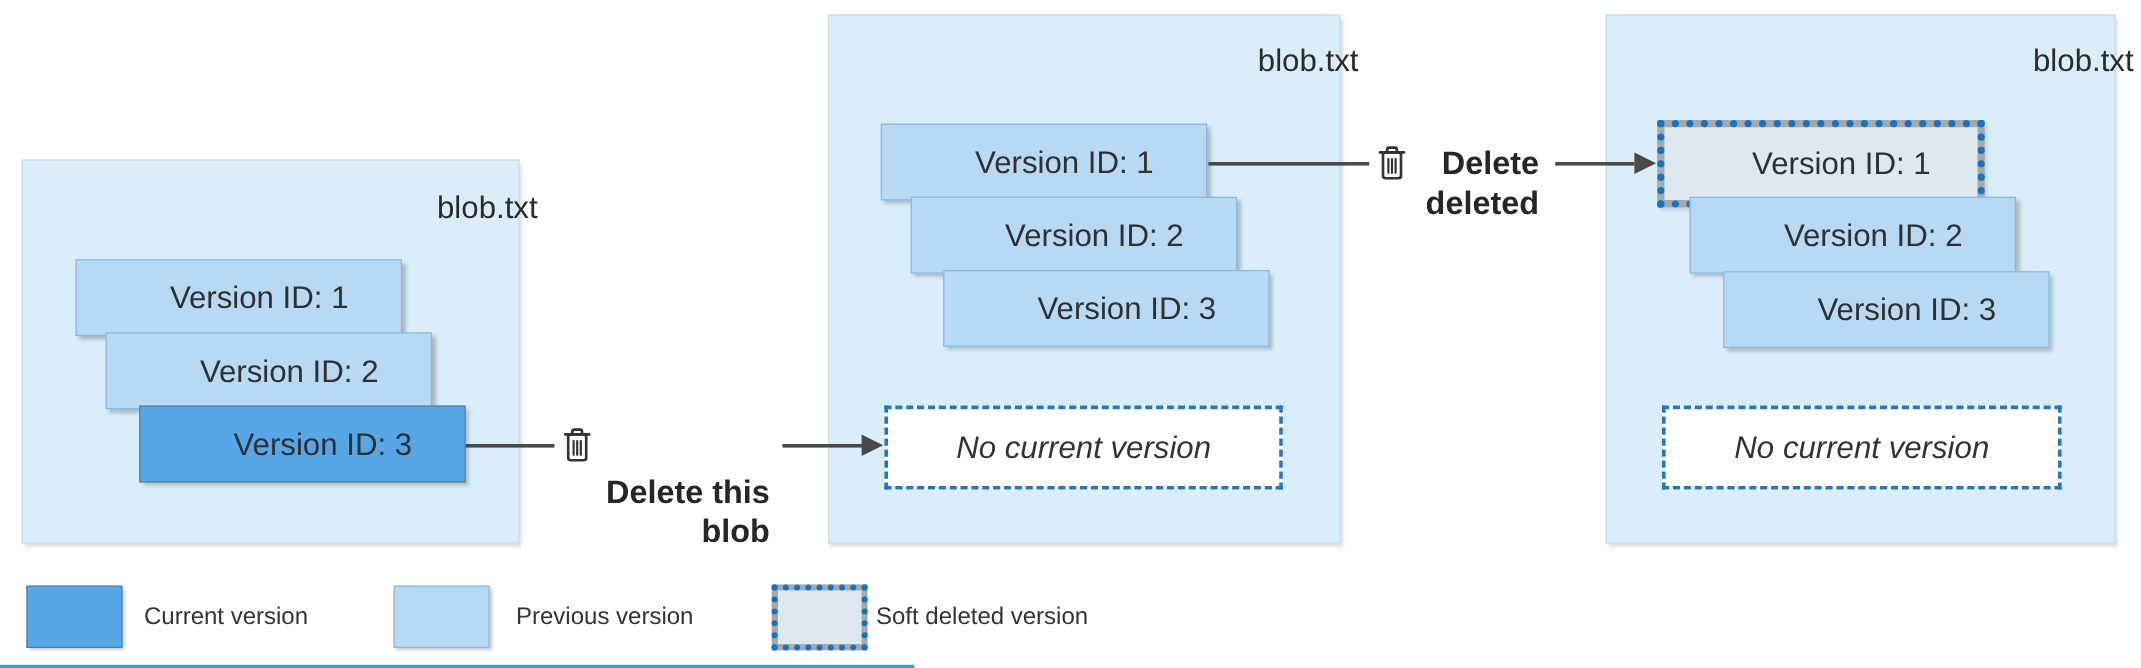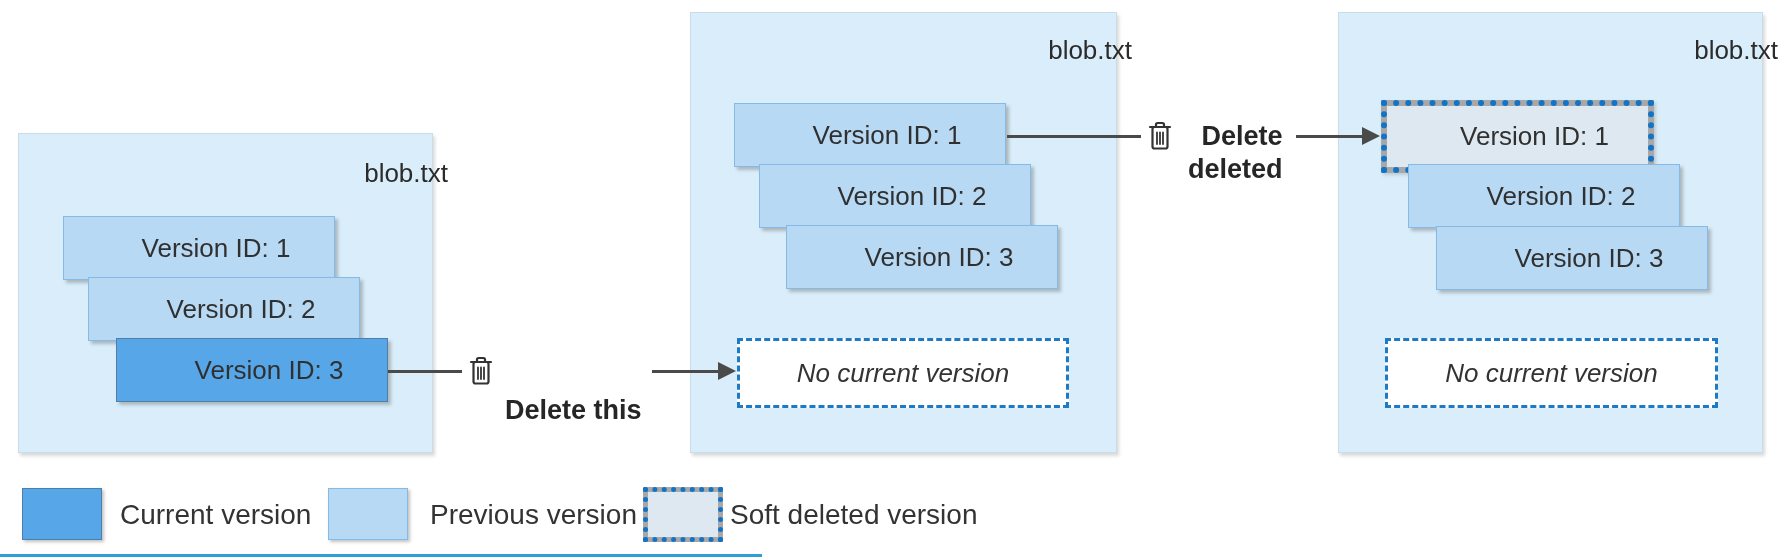--- a/index.html
+++ b/index.html
@@ -46,21 +46,21 @@
   .trash{position:absolute;}
 
   .legend-swatch{position:absolute;width:80px;height:52px;}
   .legend-swatch.current{background:var(--current_version);border:1px solid var(--current_border);
          box-shadow:2px 2px 3px rgba(120,120,120,0.45);}
   .legend-swatch.previous{background:var(--previous_version);border:1px solid var(--previous_border);
          box-shadow:2px 2px 3px rgba(120,120,120,0.45);}
   .legend-swatch.soft{height:55px;border:5px dotted var(--soft_deleted_dot);
          background:linear-gradient(var(--soft_deleted_fill),var(--soft_deleted_fill)) padding-box,
                     linear-gradient(var(--soft_deleted_gap),var(--soft_deleted_gap)) border-box;}
-  .legend-label{position:absolute;font-size:28px;line-height:53px;color:#333;white-space:nowrap;}
+  .legend-label{position:absolute;font-size:20px;line-height:53px;color:#333;white-space:nowrap;}
 
   .bottom-line{position:absolute;background:var(--bottom_line);}
 </style>
 </head>
 <body>
 
 <div class="canvas">
 
   <div class="panel" style="left:18px;top:133px;width:415px;height:320px;">
     <div class="panel-title" style="top:24px;">blob.txt</div>
@@ -87,20 +87,21 @@
 
   <div class="hline" style="left:388px;top:370px;width:74px;"></div>
   <svg class="trash" style="left:468px;top:355px;" width="26" height="32" viewBox="0 0 26 32" fill="none" stroke="#333" stroke-width="2.2" stroke-linecap="round">
     <path d="M3 7 h20"></path>
     <path d="M9 7 V4.5 a1.5 1.5 0 0 1 1.5-1.5 h5 a1.5 1.5 0 0 1 1.5 1.5 V7"></path>
     <rect x="5.5" y="7" width="15" height="21.5" rx="2"></rect>
     <path d="M10 12.5 v11.5 M13 12.5 v11.5 M16 12.5 v11.5" stroke-width="1.8"></path>
   </svg>
   <div class="arrow-label" style="left:505px;top:354px;margin-top:40px;">
     <div>Delete this</div>
+    <div>blob</div>
   </div>
   <div class="hline" style="left:652px;top:370px;width:68px;"></div>
   <div class="arrowhead" style="left:718px;top:362px;"></div>
 
   <div class="hline" style="left:1007px;top:135px;width:134px;"></div>
   <svg class="trash" style="left:1147px;top:120px;" width="26" height="32" viewBox="0 0 26 32" fill="none" stroke="#333" stroke-width="2.2" stroke-linecap="round">
     <path d="M3 7 h20"></path>
     <path d="M9 7 V4.5 a1.5 1.5 0 0 1 1.5-1.5 h5 a1.5 1.5 0 0 1 1.5 1.5 V7"></path>
     <rect x="5.5" y="7" width="15" height="21.5" rx="2"></rect>
     <path d="M10 12.5 v11.5 M13 12.5 v11.5 M16 12.5 v11.5" stroke-width="1.8"></path>

